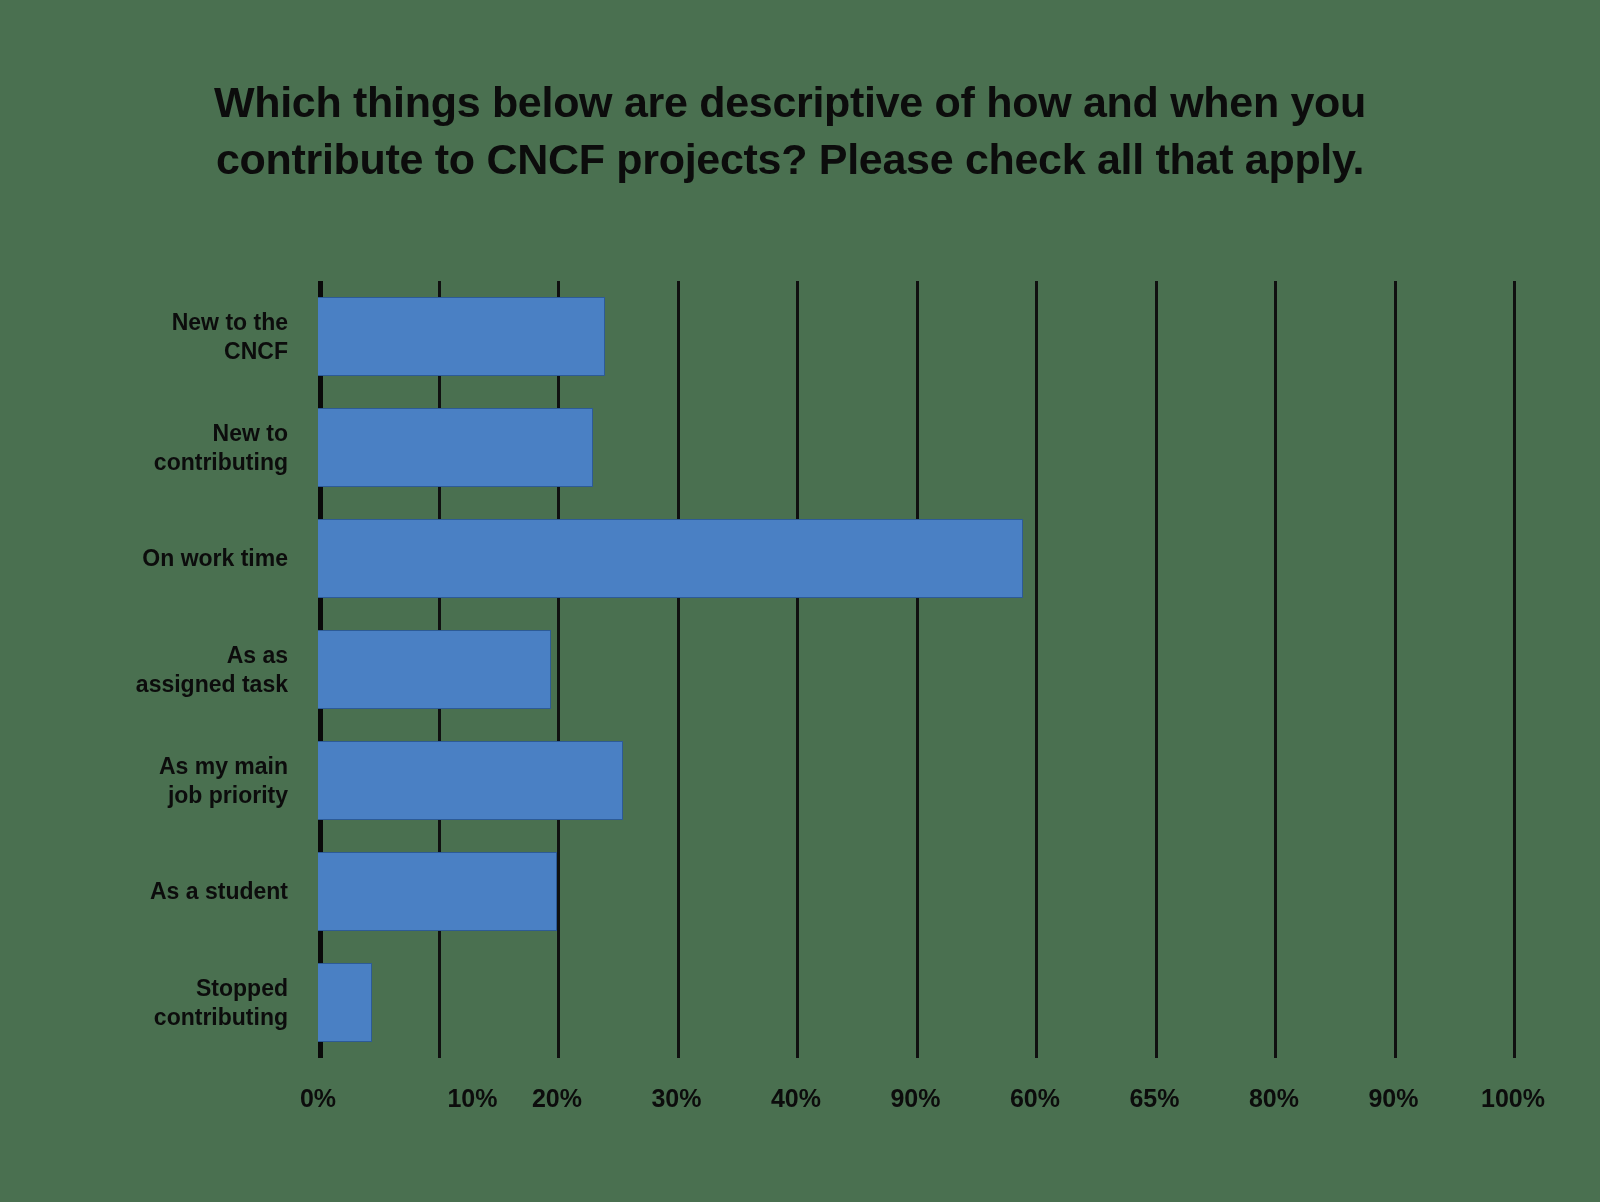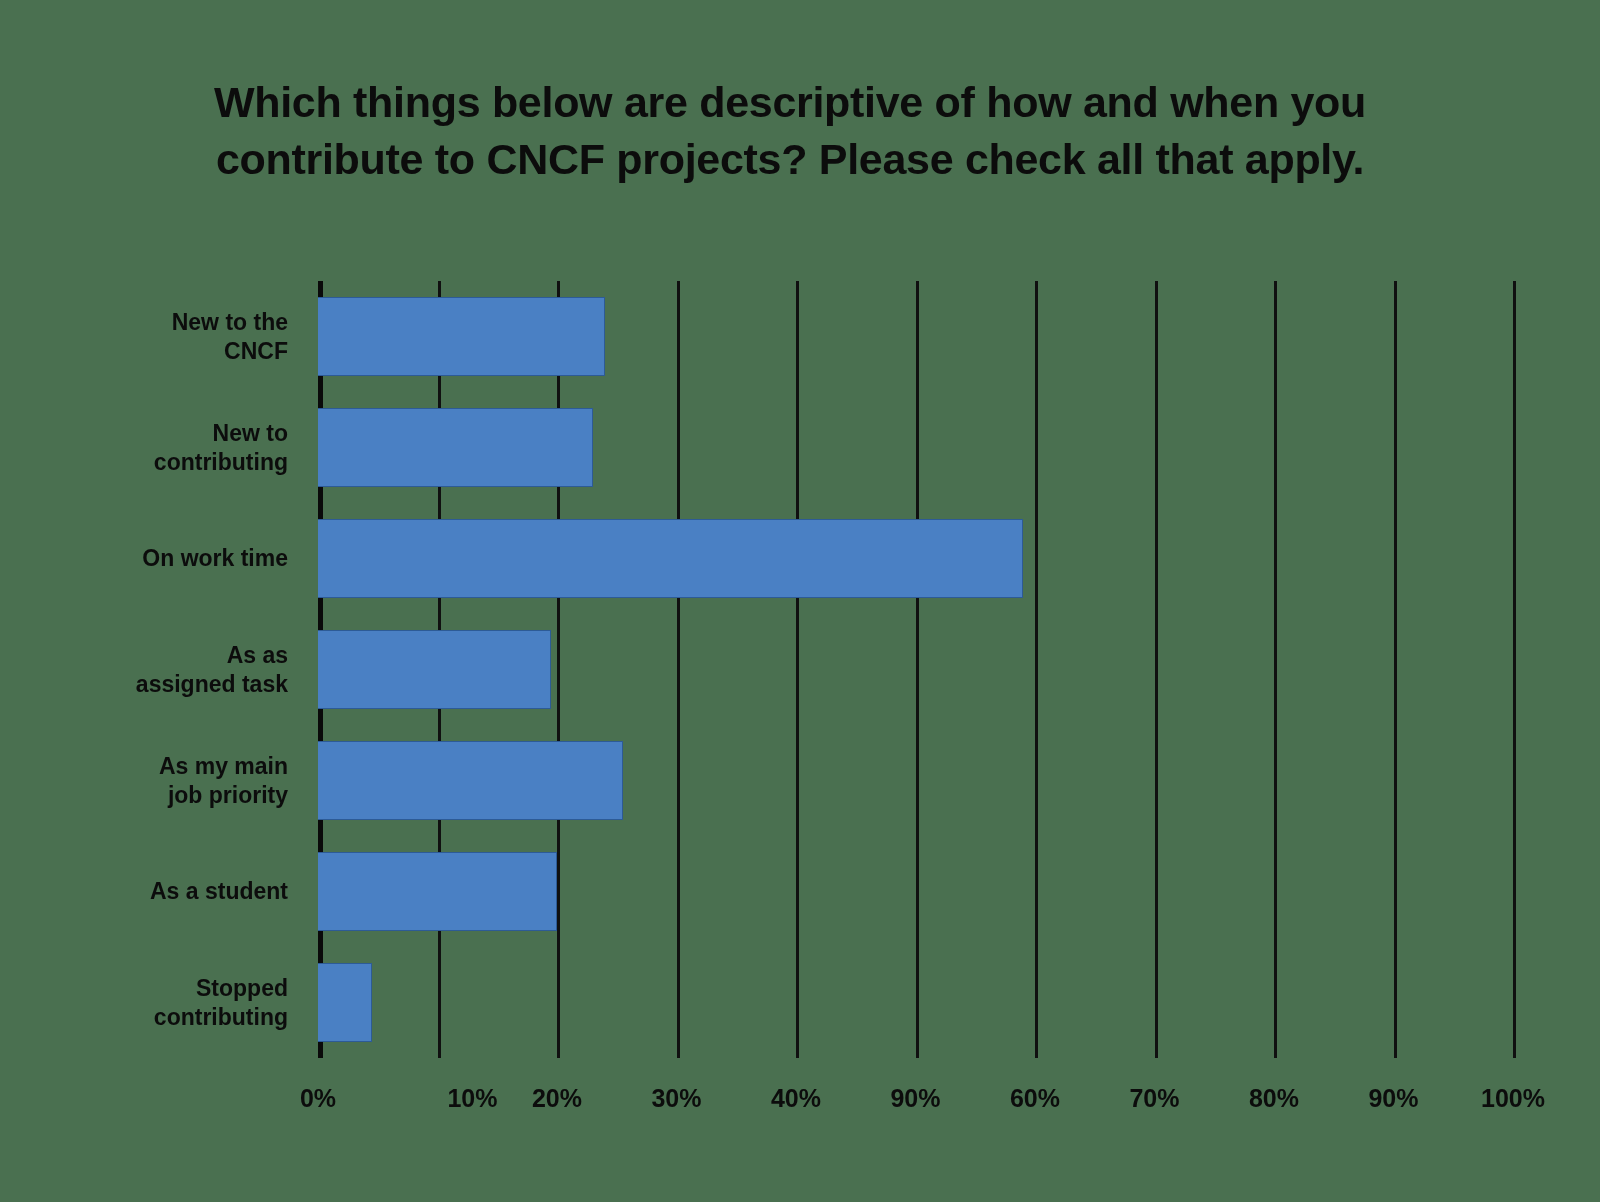--- a/index.html
+++ b/index.html
@@ -197,19 +197,19 @@
     </div>
 
   <div id="xlabels-layer">
       <div class="xlabel" style="left: 318px;">0%</div>
       <div class="xlabel" style="left: 437.5px; text-align: right;">10%</div>
       <div class="xlabel" style="left: 557px;">20%</div>
       <div class="xlabel" style="left: 676.5px;">30%</div>
       <div class="xlabel" style="left: 796px;">40%</div>
       <div class="xlabel" style="left: 915.5px;">90%</div>
       <div class="xlabel" style="left: 1035px;">60%</div>
-      <div class="xlabel" style="left: 1154.5px;">70%</div>
+      <div class="xlabel" style="left: 1154.5px;">65%</div>
       <div class="xlabel" style="left: 1274px;">80%</div>
       <div class="xlabel" style="left: 1393.5px;">90%</div>
       <div class="xlabel" style="left: 1513px; text-align: center;">100%</div>
     </div>
 
 </div>
 
 </body></html>

